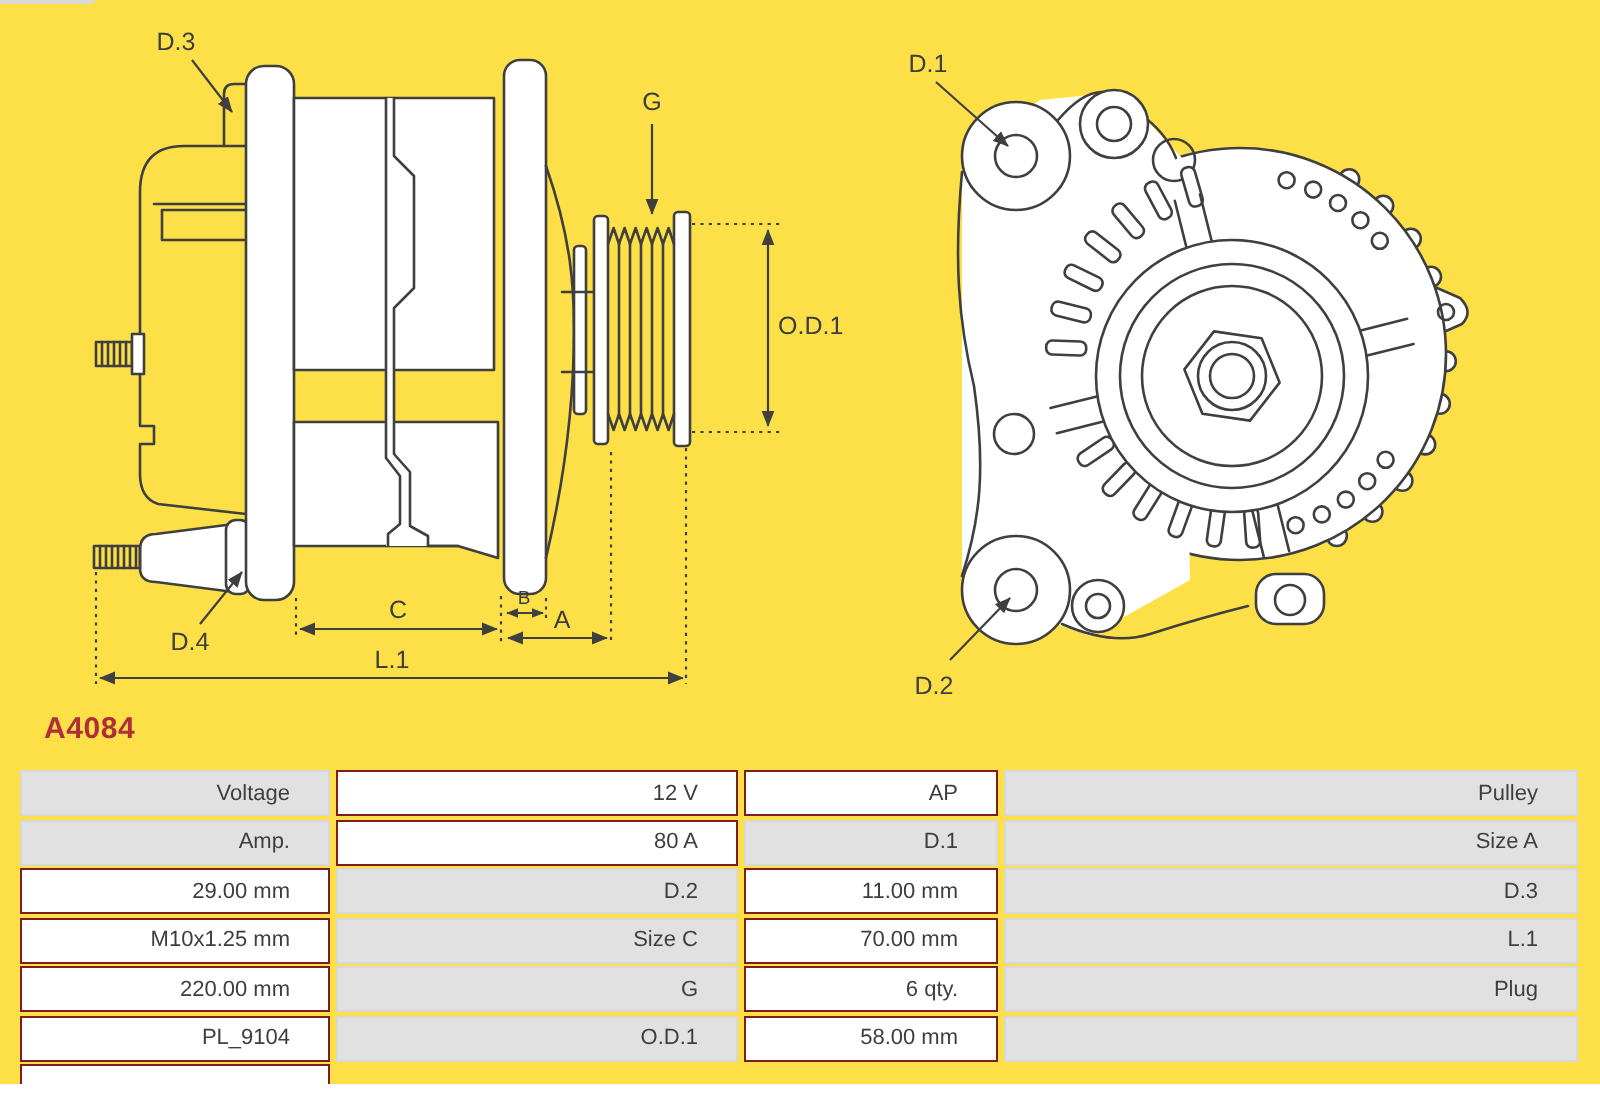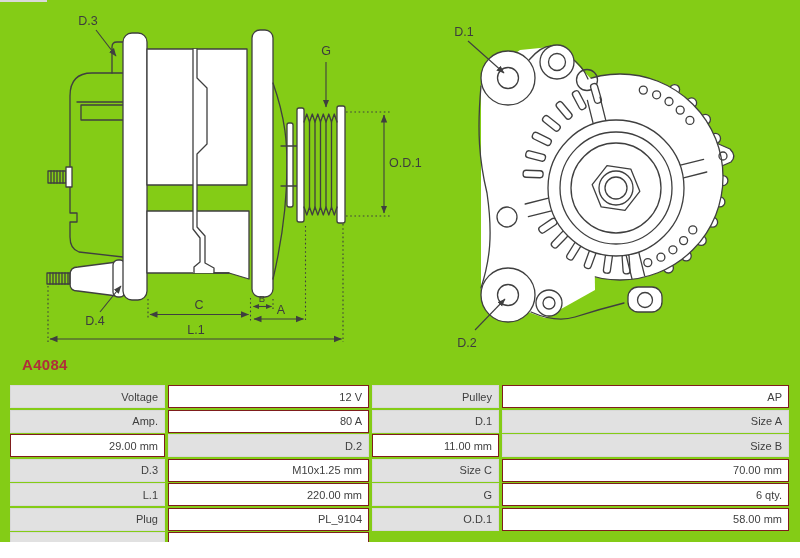--- a/index.html
+++ b/index.html
@@ -1,26 +1,26 @@
 <!DOCTYPE html>
 <html><head>
 <meta charset="utf-8">
 <style>
   html,body{margin:0;padding:0;background:#fff;}
-  .stage{position:relative;width:800px;height:542px;background:#84cc16;overflow:hidden;
+  .stage{position:relative;width:800px;height:542px;background:#fde047;overflow:hidden;
          font-family:"Liberation Sans",sans-serif;}
   .top-edge{position:absolute;left:0;top:0;width:47px;height:2px;background:#d9d9d9;}
   svg.diagram{position:absolute;left:0;top:0;}
   .part-number{position:absolute;left:22px;top:356px;font-size:15px;font-weight:700;
                color:#b02e3a;letter-spacing:.3px;}
   .spec-table{position:absolute;left:10px;top:385px;display:grid;
               grid-template-columns:155px 201px 127px 287px;grid-auto-rows:23px;
               column-gap:3px;row-gap:1.5px;font-size:11px;color:#3e3e3e;}
   .cell{box-sizing:border-box;display:flex;align-items:center;justify-content:flex-end;
-        padding:0 6px;overflow:hidden;white-space:nowrap;}
+        padding:0 19px;overflow:hidden;white-space:nowrap;}
   .lbl{background:#e1e1e1;border:1px solid #d8d8d8;}
   .val{background:#fff;border:1px solid #7f1d1d;}
   
   .ln{fill:none;stroke:#3f3f3f;stroke-width:1.3;stroke-linecap:round;stroke-linejoin:round;}
   .lnf{fill:#fff;stroke:#3f3f3f;stroke-width:1.3;stroke-linecap:round;stroke-linejoin:round;}
   .wf{fill:#fff;stroke:none;}
   .dot{fill:none;stroke:#3f3f3f;stroke-width:1.1;stroke-dasharray:1.6 2.6;}
   .dim{fill:none;stroke:#3f3f3f;stroke-width:1.1;}
   .dlab{font-family:"Liberation Sans",sans-serif;font-size:12.5px;fill:#3d3d3d;}
   .dlab.small{font-size:9.5px;}
@@ -200,33 +200,32 @@
       <line class="dim" x1="475" y1="330" x2="505" y2="299" marker-end="url(#ah)"></line>
       <text class="dlab" x="467" y="347" text-anchor="middle">D.2</text>
     </g>
   </svg>
 
   <div class="part-number">A4084</div>
 
   <div class="spec-table">
     <div class="cell lbl">Voltage</div>
     <div class="cell val">12 V</div>
+    <div class="cell val">AP</div>
     <div class="cell lbl">Pulley</div>
-    <div class="cell val">AP</div>
 
     <div class="cell lbl">Amp.</div>
     <div class="cell val">80 A</div>
     <div class="cell lbl">D.1</div>
 
     <div class="cell lbl">Size A</div>
     <div class="cell val">29.00 mm</div>
     <div class="cell lbl">D.2</div>
     <div class="cell val">11.00 mm</div>
 
-    <div class="cell lbl">Size B</div>
     <div class="cell lbl">D.3</div>
     <div class="cell val">M10x1.25 mm</div>
 
     <div class="cell lbl">Size C</div>
     <div class="cell val">70.00 mm</div>
     <div class="cell lbl">L.1</div>
     <div class="cell val">220.00 mm</div>
 
     <div class="cell lbl">G</div>
     <div class="cell val">6 qty.</div>

